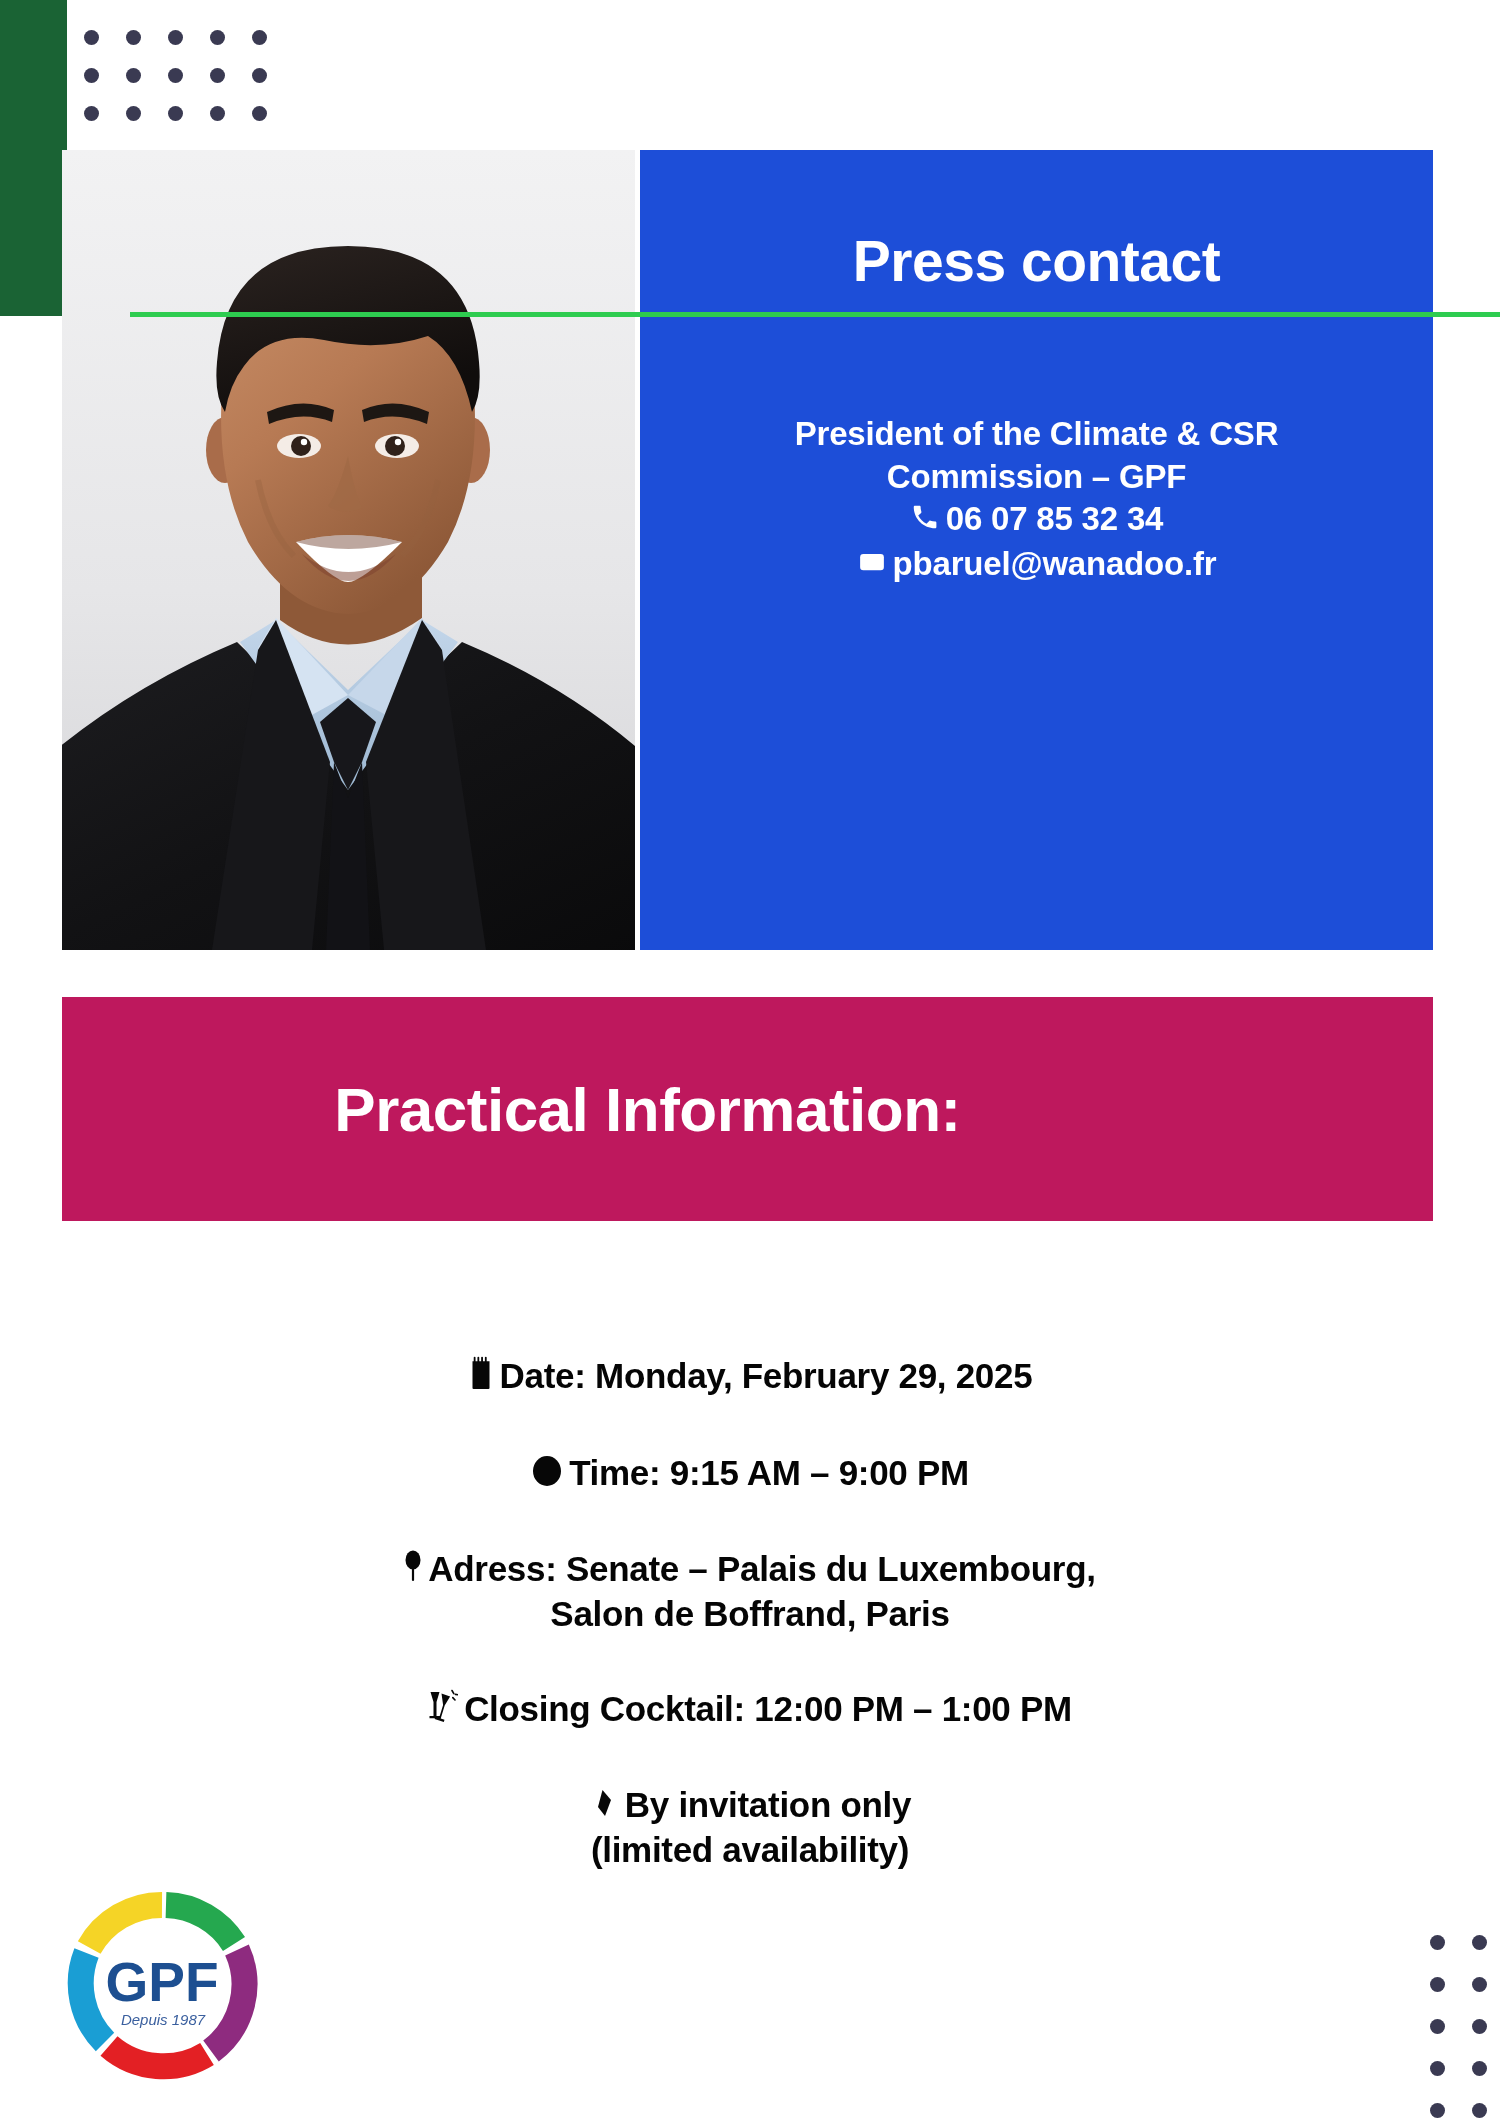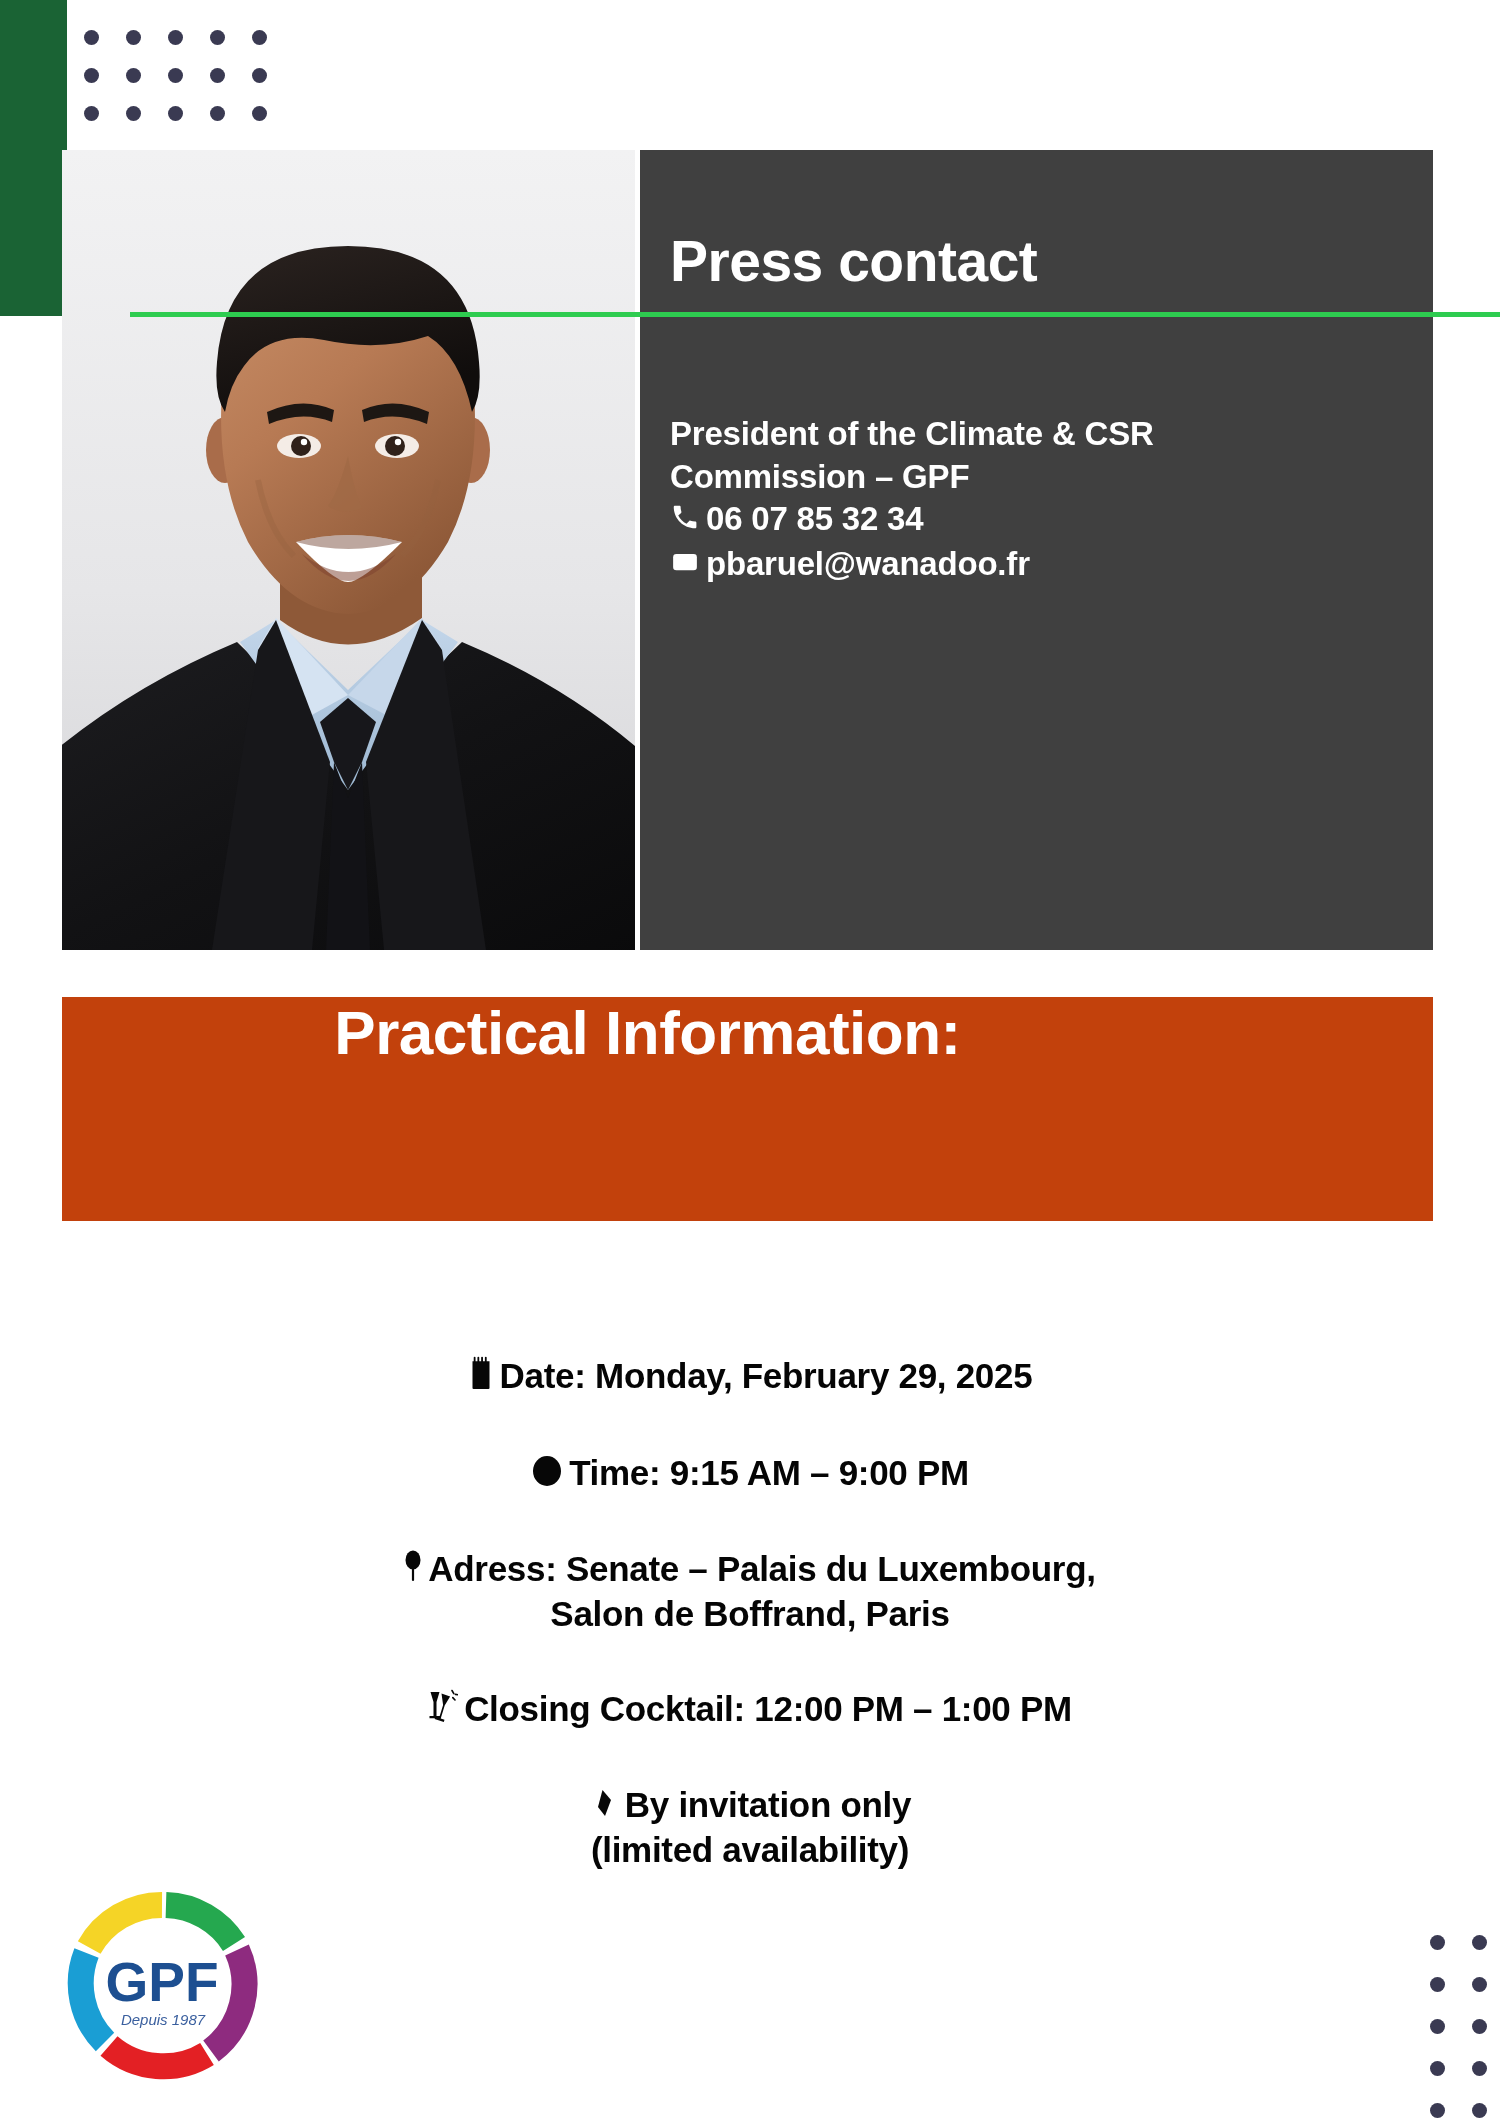--- a/index.html
+++ b/index.html
@@ -66,23 +66,24 @@
     height: 100%;
   }
 
   
   #press-contact-panel {
     position: absolute;
     left: 640px;
     top: 150px;
     width: 793px;
     height: 800px;
-    background: #404040;
+    background: #1d4ed8;
     box-sizing: border-box;
     padding: 80px 30px 0 30px;
+    text-align: center;
   }
   #press-contact-title {
     color: #ffffff;
     font-size: 57px;
     font-weight: bold;
     letter-spacing: -0.5px;
     margin: 0;
     line-height: 1.1;
   }
   #press-contact-rule {
@@ -111,22 +112,23 @@
     margin-right: 6px;
   }
 
   
   #practical-banner {
     position: absolute;
     left: 62px;
     top: 997px;
     width: 1371px;
     height: 224px;
-    background: #c2410c;
+    background: #be185d;
     display: flex;
+    align-items: center;
     justify-content: center;
   }
   #practical-banner-title {
     color: #ffffff;
     font-size: 62px;
     font-weight: bold;
     letter-spacing: -0.5px;
     margin: 0;
     transform: translateX(-100px);
   }

